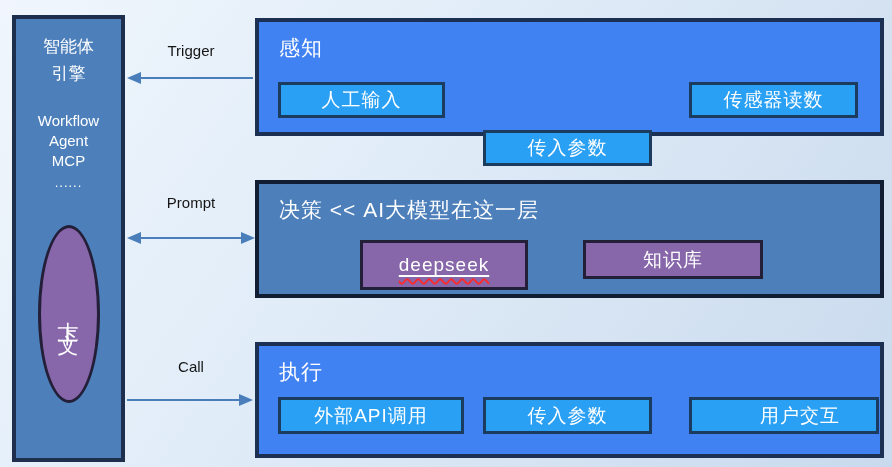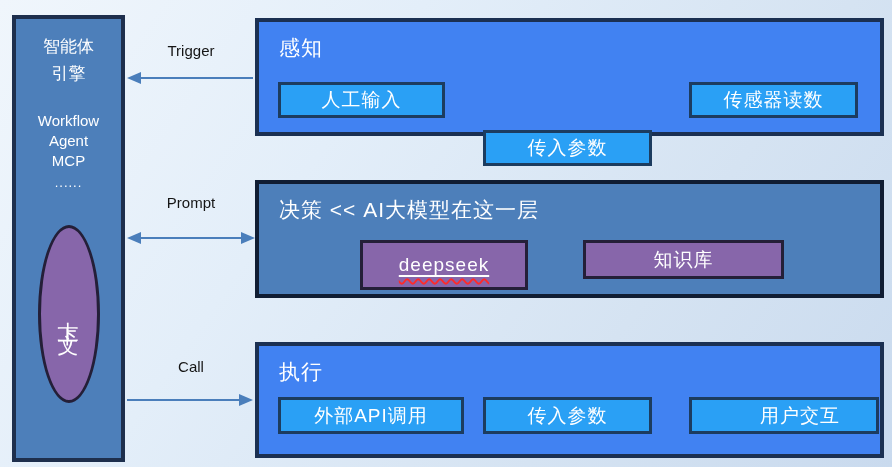--- a/index.html
+++ b/index.html
@@ -72,21 +72,21 @@
     color:#fff;font-size:19px;letter-spacing:1px;box-sizing:border-box;
   }
   .node-blue{background:var(--button-blue);border:3px solid #1c3c5f;}
   .node-purple{background:var(--button-purple);border:3px solid #241f38;}
 
   
   .p1{left:19px;top:60px;width:167px;height:36px;}
   .p2{left:224px;top:72px;width:169px;height:36px;margin-top:36px;}
   .p3{left:430px;top:60px;width:169px;height:36px;}
   .d1{left:101px;top:56px;width:168px;height:50px;}
-  .d2{left:324px;top:56px;width:201px;height:39px;}
+  .d2{left:324px;top:56px;width:180px;height:39px;}
   .e1{left:19px;top:51px;width:186px;height:37px;}
   .e2{left:224px;top:51px;width:169px;height:37px;}
   .e3{left:430px;top:51px;width:190px;height:37px;padding-left:32px;}
 
   
   .wavy{text-decoration:underline wavy #ff2a2a;text-decoration-thickness:2px;text-underline-offset:7px;}
   .uline{text-decoration:underline solid #fff;text-decoration-thickness:2px;text-underline-offset:4px;}
 
   
   .conn-label{

